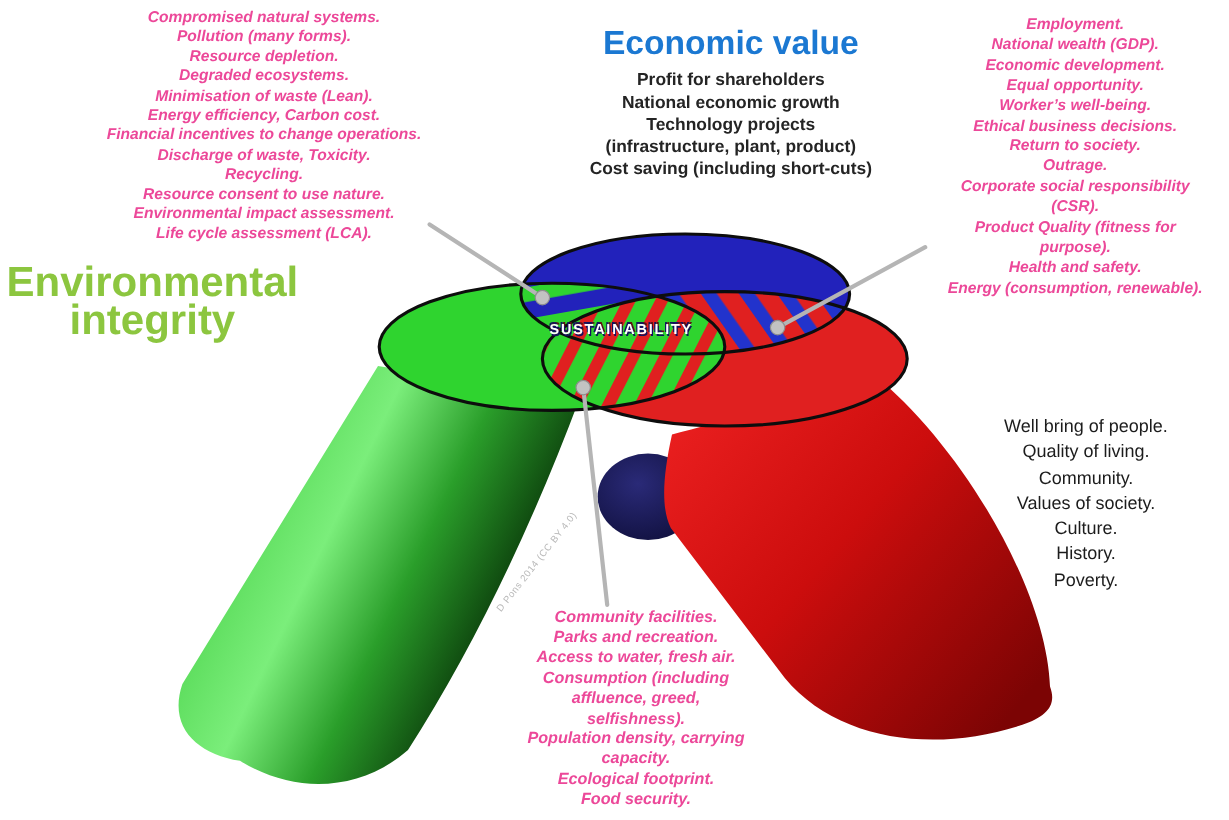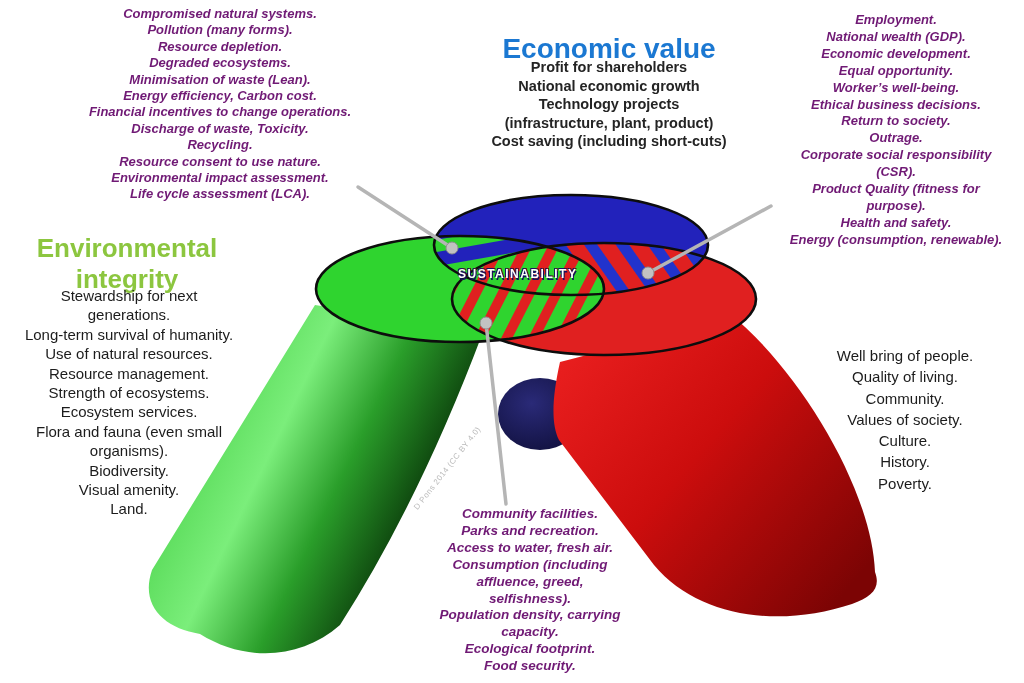--- a/index.html
+++ b/index.html
@@ -2,30 +2,30 @@
 <html><head>
 <meta charset="utf-8">
 <style>
   html,body{margin:0;padding:0;background:#ffffff;}
   .stage{
     position:relative;width:1024px;height:683px;background:#ffffff;overflow:hidden;
     font-family:"Liberation Sans",sans-serif;color:#1a1a1a;
   }
   .stage svg{position:absolute;left:0;top:0;}
   .txt{
-    position:absolute;text-align:center;white-space:pre-line;color:#701a75;
+    position:absolute;text-align:center;white-space:pre-line;color:#ec4899;
     font-family:"Liberation Sans",sans-serif;
   }
   .it{font-style:italic;font-weight:600;}
-  .ttl{position:absolute;text-align:center;white-space:pre-line;font-weight:700;line-height:31px;margin-top:13px;}
+  .ttl{position:absolute;text-align:center;white-space:pre-line;font-weight:700;line-height:31px;}
   #blk-ee{left:40px;top:6px;width:360px;font-size:13px;line-height:16.4px;}
   #ttl-economic{left:429px;top:20px;width:360px;font-size:28px;color:#1b78d2;}
   #blk-economic{left:429px;top:58px;width:360px;font-size:14.5px;line-height:18.6px;font-weight:600;color:#242424;}
   #blk-es{left:772px;top:12px;width:248px;font-size:13px;line-height:16.9px;}
-  #ttl-env{left:2px;top:220px;width:250px;font-size:26px;color:#8cc63f;}
+  #ttl-env{left:2px;top:220px;width:250px;font-size:35px;color:#8cc63f;}
   #blk-env{left:0px;top:286px;width:258px;font-size:15px;line-height:19.4px;font-weight:500;color:#1c1c1c;}
   #ttl-social{left:788px;top:280px;width:234px;font-size:27px;color:#e01b1b;}
   #blk-social{left:788px;top:345px;width:234px;font-size:15px;line-height:21.3px;font-weight:500;color:#1c1c1c;}
   #blk-gs{left:398px;top:506px;width:264px;font-size:13.5px;line-height:16.9px;}
   #center-label{
     position:absolute;left:458px;top:267px;width:150px;text-align:left;
     font-size:12px;font-weight:700;letter-spacing:1.5px;color:#ffffff;
     text-shadow:1px 2px 0 #12125e,-1px -1px 0 #12125e,1px -1px 0 #5e1212;
   }
   #credit{
@@ -154,32 +154,20 @@
 
   <div class="txt" id="blk-economic">Profit for shareholders
 National economic growth
 Technology projects
 (infrastructure, plant, product)
 Cost saving (including short-cuts)</div>
 
   <div class="ttl" id="ttl-env">Environmental
 integrity</div>
 
-  <div class="txt" id="blk-env">Stewardship for next
-generations.
-Long-term survival of humanity.
-Use of natural resources.
-Resource management.
-Strength of ecosystems.
-Ecosystem services.
-Flora and fauna (even small
-organisms).
-Biodiversity.
-Visual amenity.
-Land.</div>
 
 
   <div class="txt" id="blk-social">Well bring of people.
 Quality of living.
 Community.
 Values of society.
 Culture.
 History.
 Poverty.</div>
 

